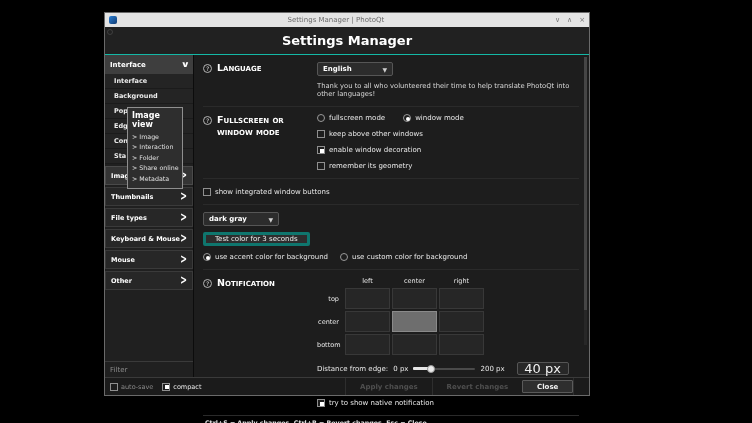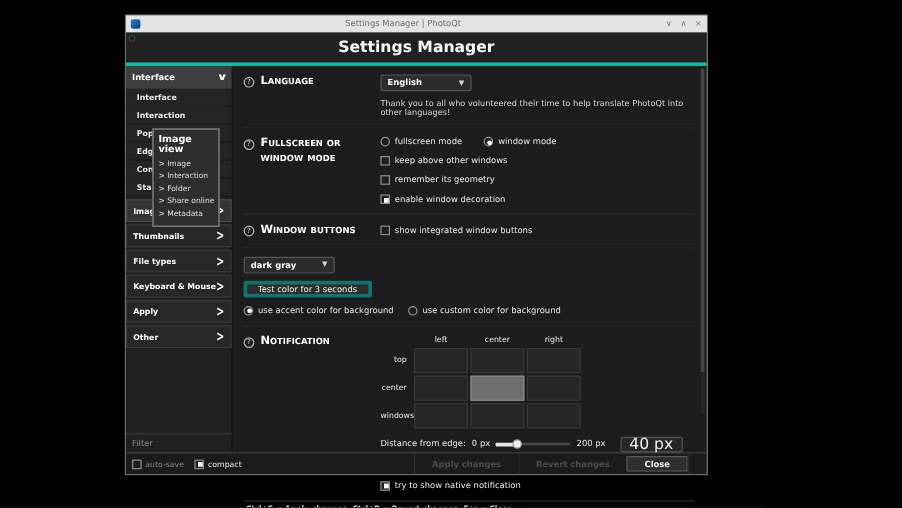--- a/index.html
+++ b/index.html
@@ -1,32 +1,32 @@
 <!DOCTYPE html>
 <html><head>
 <meta charset="utf-8">
 <style>
   * { box-sizing: border-box; margin: 0; padding: 0; }
   html,body { background:#000; }
   .stage { position:relative; width:752px; height:423px; background:#000; overflow:hidden;
            font-family:"DejaVu Sans", sans-serif; }
   .window { position:absolute; left:105px; top:13px; width:484px; height:382px;
-            display:flex; flex-direction:column; background:#86efac;
+            display:flex; flex-direction:column; background:#be185d;
             box-shadow:0 0 0 1px #6a6a6a; }
 
   
   .titlebar { flex:0 0 14px; background:#e4e4e4; display:flex; align-items:center; padding:0 4px; gap:4px; }
   .app-icon { width:8px; height:8px; border-radius:2px;
               background:linear-gradient(135deg,#2a7fd4,#123c73); flex:0 0 auto; }
   .tb-title { flex:1; text-align:center; font-size:7px; color:#6b6b6b; }
   .tb-controls { display:flex; gap:7px; font-size:7px; color:#777; }
   .tb-controls span { cursor:default; }
 
   
-  .header { flex:0 0 28px; background:#212121; border-bottom:3px solid #14b8a6;
+  .header { flex:0 0 28px; background:#212121; border-bottom:1px solid #14b8a6;
             display:flex; align-items:center; justify-content:center; position:relative;text-align:center; }
   .header-title { color:#fff; font-weight:bold; font-size:13px; }
   .corner-dot { position:absolute; left:2px; top:2px; width:6px; height:6px;
                 border:1px solid #4a4a4a; border-radius:50%; opacity:.7; }
 
   
   .body { flex:1 1 auto; display:flex; min-height:0; position:relative; }
 
   
   .sidebar { flex:0 0 89px; background:#202020; border-right:1px solid #0c0c0c;
@@ -152,21 +152,21 @@
 
       <div class="sidebar">
         <div class="cat-header">
           <span>Interface</span>
           <span class="chev-down">∨</span>
         </div>
         <div class="subitem">
             <span>Interface</span>
           </div>
         <div class="subitem">
-            <span>Interaction</span>
+            <span>Background</span>
           </div>
         <div class="subitem">
             <span>Pop</span>
           </div>
         <div class="subitem">
             <span>Edg</span>
           </div>
         <div class="subitem">
             <span>Con</span>
           </div>
@@ -187,21 +187,21 @@
         </div>
         <div class="cat-item">
           <span>File types</span>
           <span class="chev-right">&gt;</span>
         </div>
         <div class="cat-item">
           <span>Keyboard &amp; Mouse</span>
           <span class="chev-right">&gt;</span>
         </div>
         <div class="cat-item">
-          <span>Apply</span>
+          <span>Mouse</span>
           <span class="chev-right">&gt;</span>
         </div>
         <div class="cat-item">
           <span>Other</span>
           <span class="chev-right">&gt;</span>
         </div>
 
         <div class="sb-spacer"></div>
         <div class="filter-row">
           <input type="text" placeholder="Filter" style="">
@@ -245,35 +245,31 @@
                 <span class="ctl-label">fullscreen mode</span>
                 <span class="gap"></span>
                 <span class="rb on"></span>
                 <span class="ctl-label">window mode</span>
               </div>
               <div class="ctl-row">
                 <span class="cb"></span>
                 <span class="ctl-label">keep above other windows</span>
               </div>
               <div class="ctl-row">
+                <span class="cb on"></span>
+                <span class="ctl-label">enable window decoration</span>
+              </div>
+              <div class="ctl-row">
                 <span class="cb"></span>
                 <span class="ctl-label">remember its geometry</span>
               </div>
-              <div class="ctl-row">
-                <span class="cb on"></span>
-                <span class="ctl-label">enable window decoration</span>
-              </div>
-            </div>
-          </div>
-
-          <div class="section">
-            <div class="sec-label">
-              <div class="q-icon">?</div>
-              <div class="sec-title">Window buttons</div>
-            </div>
+            </div>
+          </div>
+
+          <div class="section">
             <div class="sec-body">
               <div class="ctl-row" style="margin-top:2px;">
                 <span class="cb"></span>
                 <span class="ctl-label">show integrated window buttons</span>
               </div>
             </div>
           </div>
 
           <div class="section">
             <div class="sec-body">
@@ -309,21 +305,21 @@
                 <div class="ng-rowhead">top</div>
                 <div class="ng-cell"></div>
                 <div class="ng-cell"></div>
                 <div class="ng-cell"></div>
 
                 <div class="ng-rowhead">center</div>
                 <div class="ng-cell"></div>
                 <div class="ng-cell sel"></div>
                 <div class="ng-cell"></div>
 
-                <div class="ng-rowhead">windows</div>
+                <div class="ng-rowhead">bottom</div>
                 <div class="ng-cell"></div>
                 <div class="ng-cell"></div>
                 <div class="ng-cell"></div>
               </div>
 
               <div class="dist-row">
                 <span class="dist-label">Distance from edge:</span>
                 <span class="dist-label">0 px</span>
                 <span class="slider">
                   <span class="track"></span>

